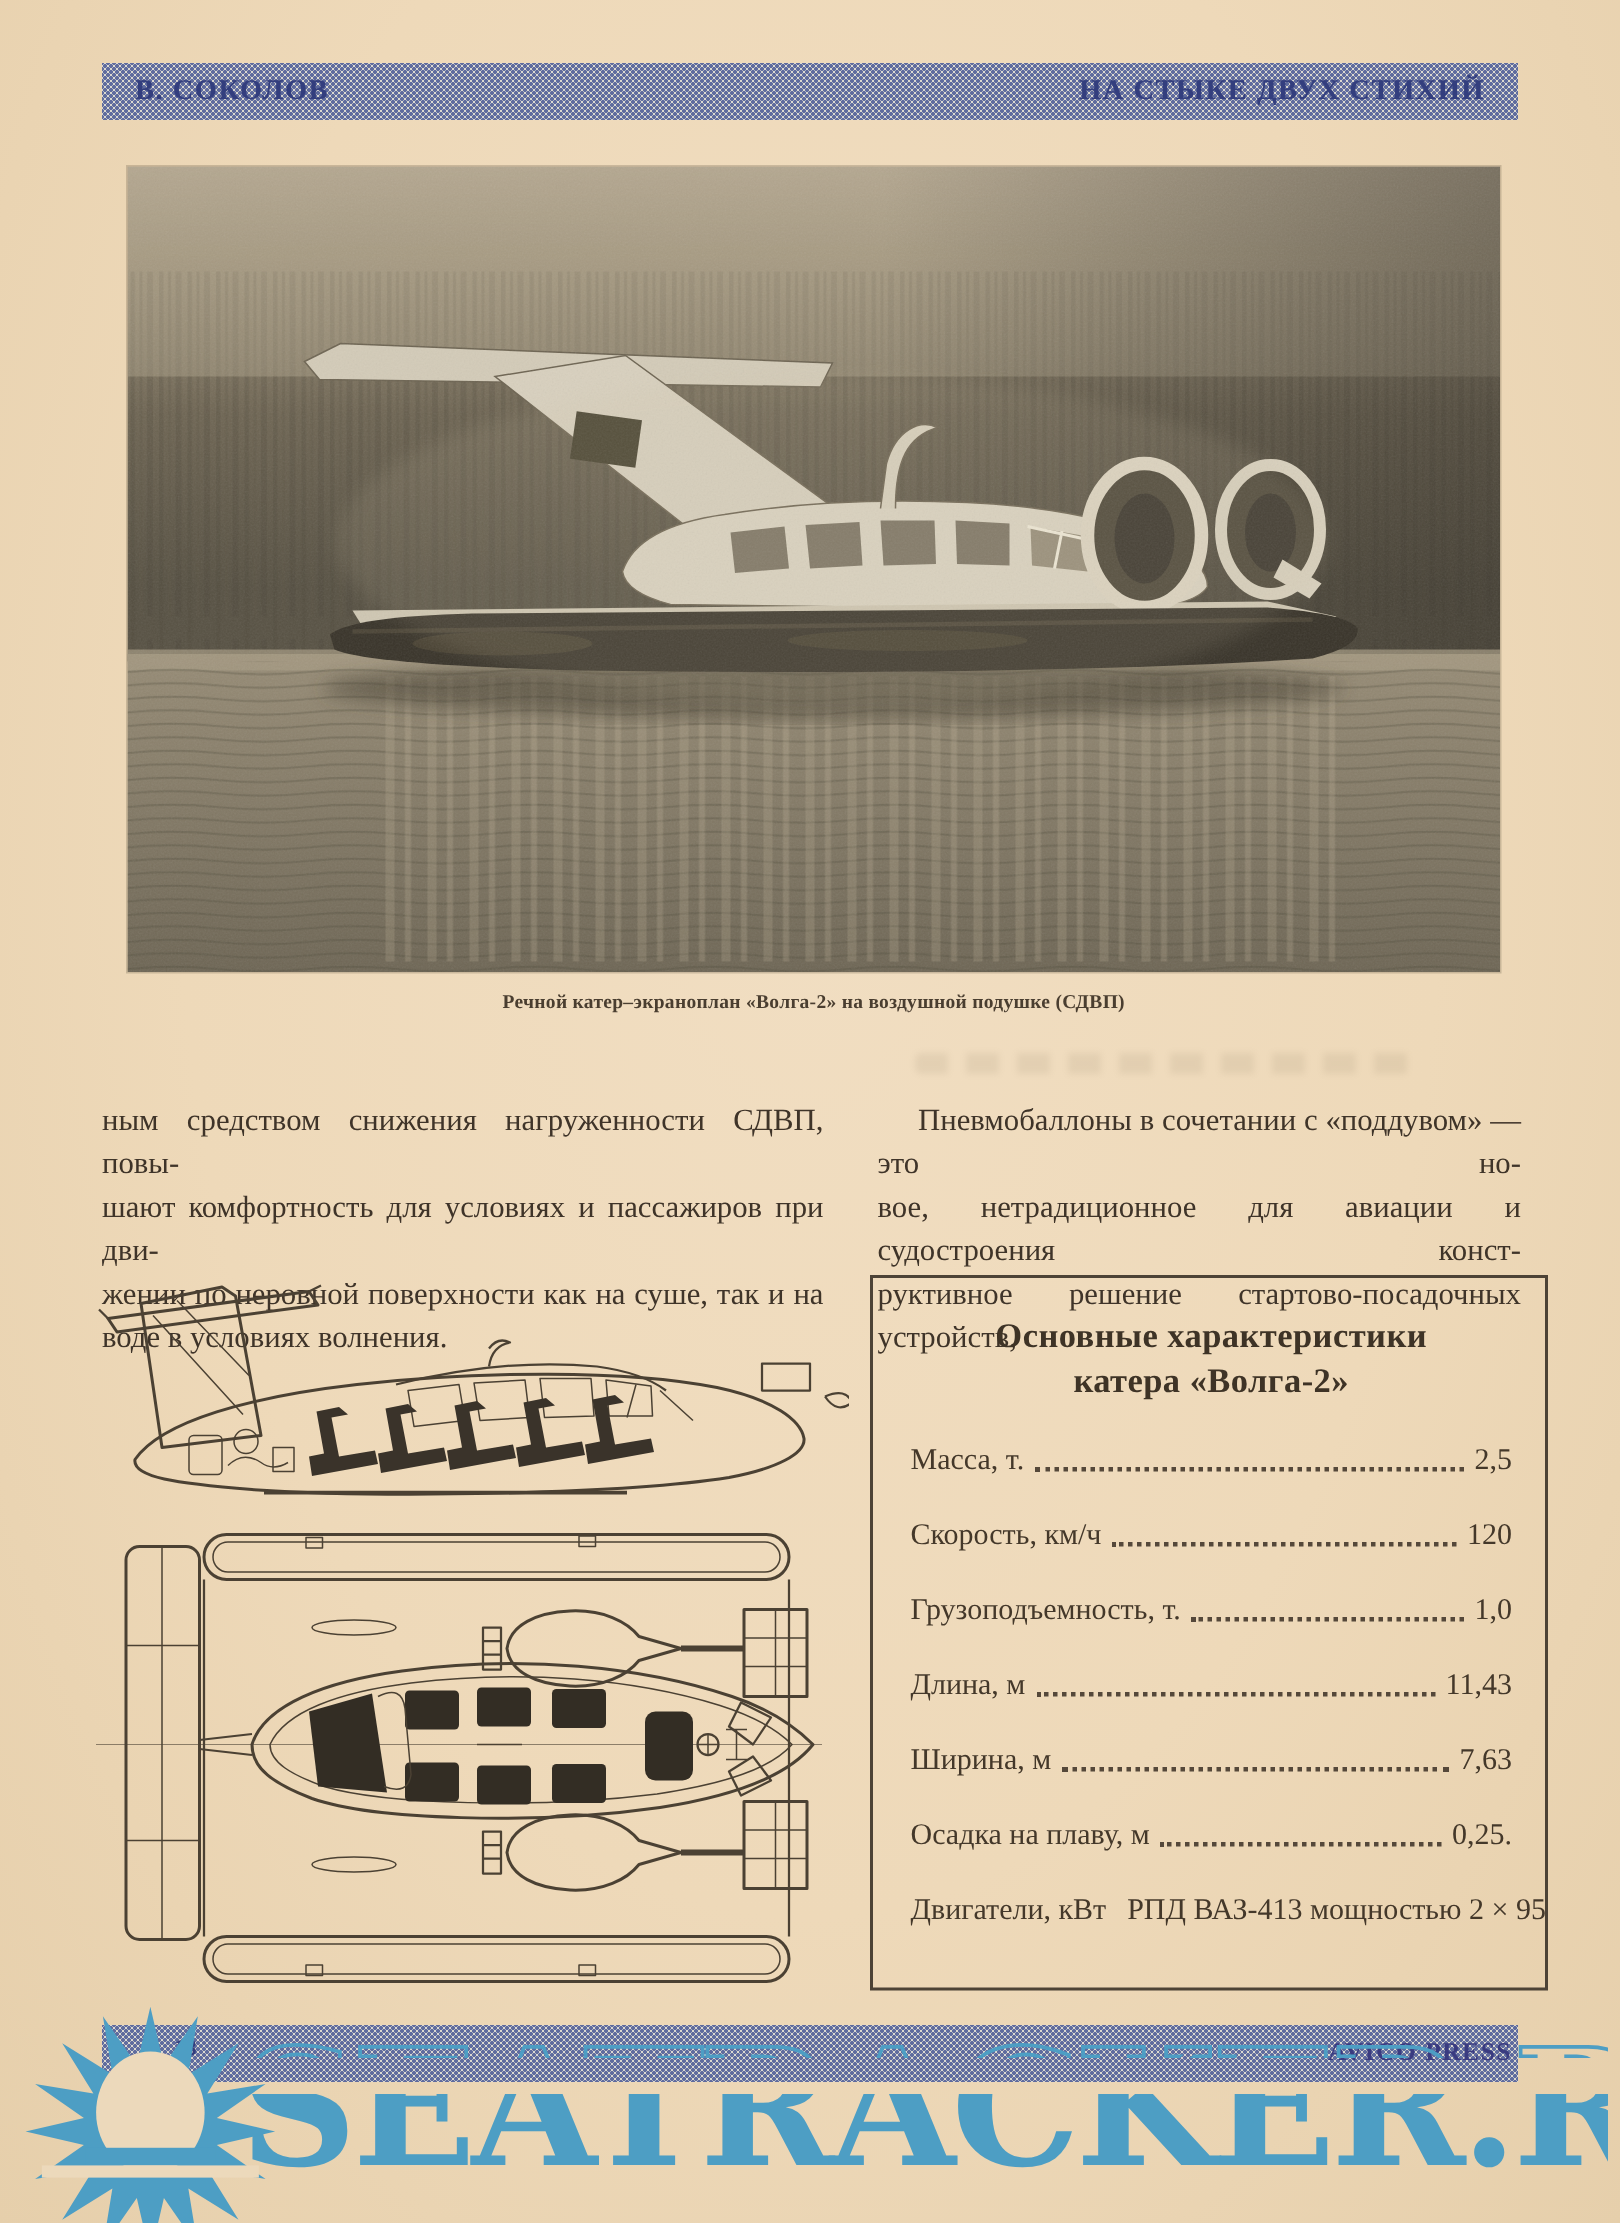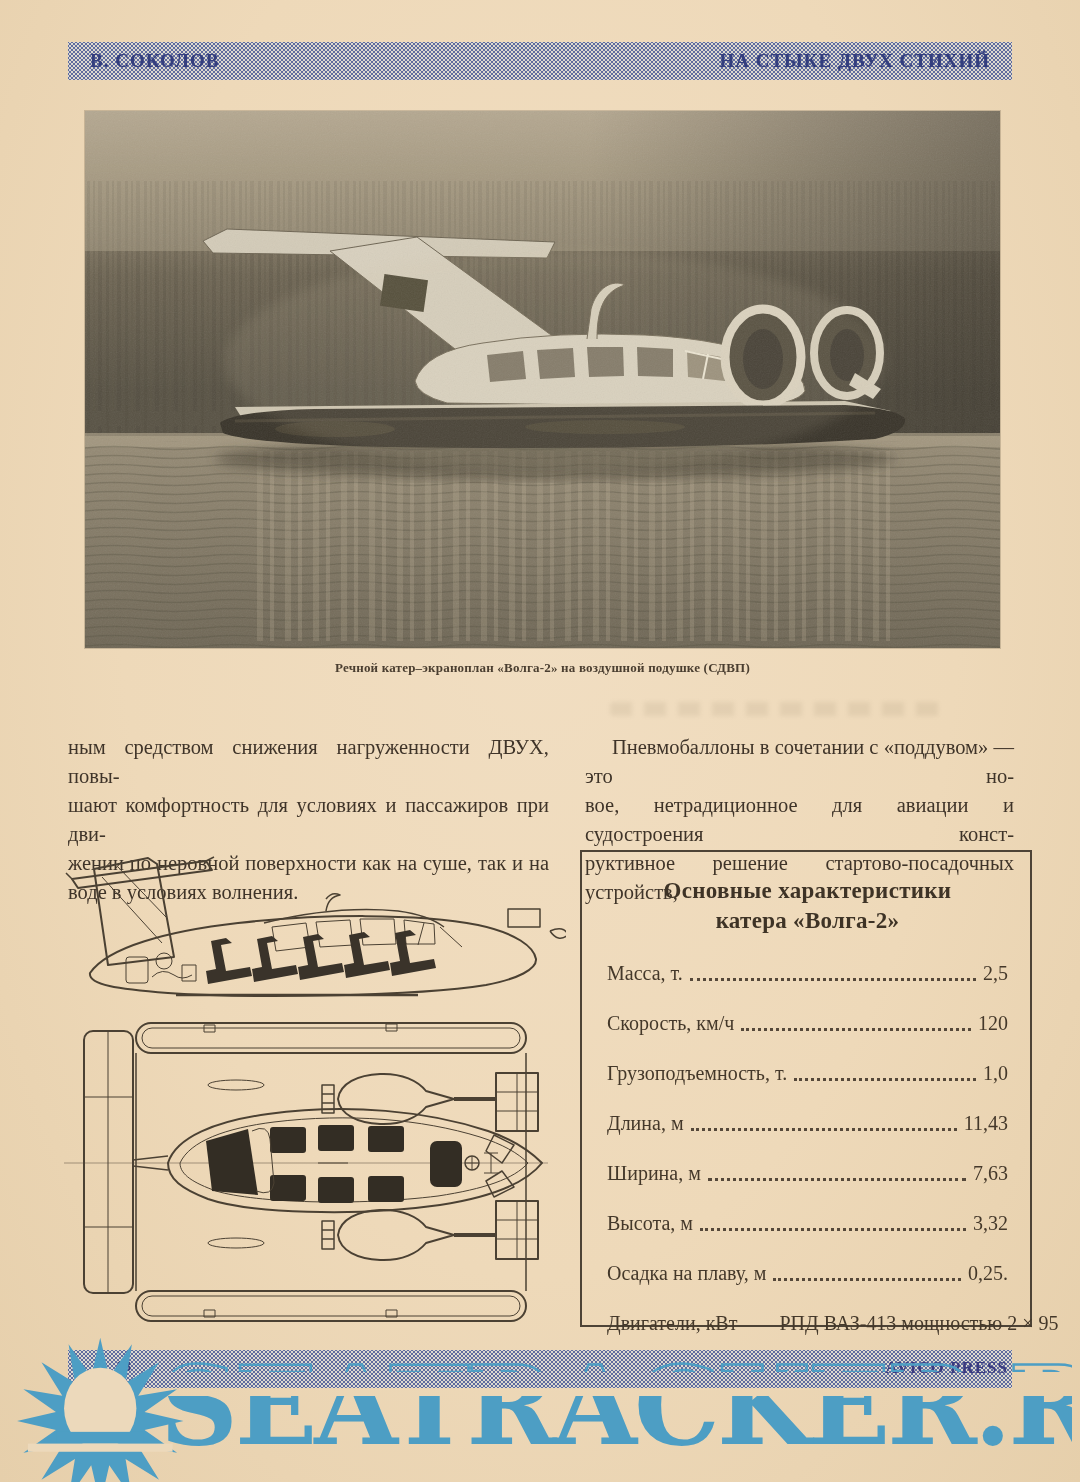--- a/index.html
+++ b/index.html
@@ -54,21 +54,21 @@
     border:2px solid #4d4336;box-sizing:border-box;padding:24px 22px 0 25px;
     color:#44382a;
   }
   .specs h2{
     margin:0 0 4px 0;text-align:center;font-size:23px;line-height:30px;
     color:#3e3326;letter-spacing:.3px;
   }
   .spec-row{display:flex;margin-top:24px;font-size:20px;line-height:26px;white-space:nowrap;}
   .spec-leader{flex:1 1 auto;border-bottom:3px dotted #55483a;margin:0 7px 5px 7px;align-self:flex-end;min-width:20px;}
   .spec-value{text-align:left;}
-  .spec-row.no-leader .spec-value{margin-left:42px;text-align:left;}
+  .spec-row.no-leader .spec-value{margin-left:14px;text-align:left;}
   
   .page-num{
     position:absolute;left:116px;top:1358px;font-size:15px;font-weight:bold;color:#323d7c;z-index:3;
   }
   .publisher{
     position:absolute;right:72px;top:1358px;font-size:17px;font-weight:bold;
     letter-spacing:1px;color:#3a3b80;z-index:3;padding-left:37px;
   }
   
   .wm-wrap{position:absolute;left:0;top:1338px;width:1080px;height:144px;z-index:4;pointer-events:none;}
@@ -176,21 +176,21 @@
       <ellipse cx="470" cy="250" rx="330" ry="110" fill="#cfc2a6" opacity="0.12" filter="url(#soft)"></ellipse>
 
       <rect width="915" height="537" filter="url(#grain)" opacity="0.55"></rect>
     </svg>
   </figure>
 
   <div class="caption">Речной катер–экраноплан «Волга-2» на воздушной подушке (СДВП)</div>
   <div class="ghost"></div>
 
   <div class="col col-left">
-    <div class="jline">ным средством снижения нагруженности ДВУХ, повы-</div>
+    <div class="jline">ным средством снижения нагруженности СДВП, повы-</div>
     <div class="jline">шают комфортность для условиях и пассажиров при дви-</div>
     <div class="jline">жении по неровной поверхности как на суше, так и на</div>
     <div class="lline">воде в условиях волнения.</div>
   </div>
   <div class="col col-right">
     <div class="jline indent">Пневмобаллоны в сочетании с «поддувом» — это но-</div>
     <div class="jline">вое, нетрадиционное для авиации и судостроения конст-</div>
     <div class="jline">руктивное решение стартово-посадочных устройств,</div>
   </div>
 
@@ -318,25 +318,20 @@
       <span class="spec-label">Длина, м</span>
       <span class="spec-leader"></span>
       <span class="spec-value">11,43</span>
     </div>
     <div class="spec-row">
       <span class="spec-label">Ширина, м</span>
       <span class="spec-leader"></span>
       <span class="spec-value">7,63</span>
     </div>
     <div class="spec-row">
-      <span class="spec-label">Высота, м</span>
-      <span class="spec-leader"></span>
-      <span class="spec-value">3,32</span>
-    </div>
-    <div class="spec-row">
       <span class="spec-label">Осадка на плаву, м</span>
       <span class="spec-leader"></span>
       <span class="spec-value">0,25.</span>
     </div>
     <div class="spec-row no-leader">
       <span class="spec-label">Двигатели, кВт</span>
       <span class="spec-value">РПД ВАЗ-413 мощностью 2 × 95</span>
     </div>
   </section>
 

